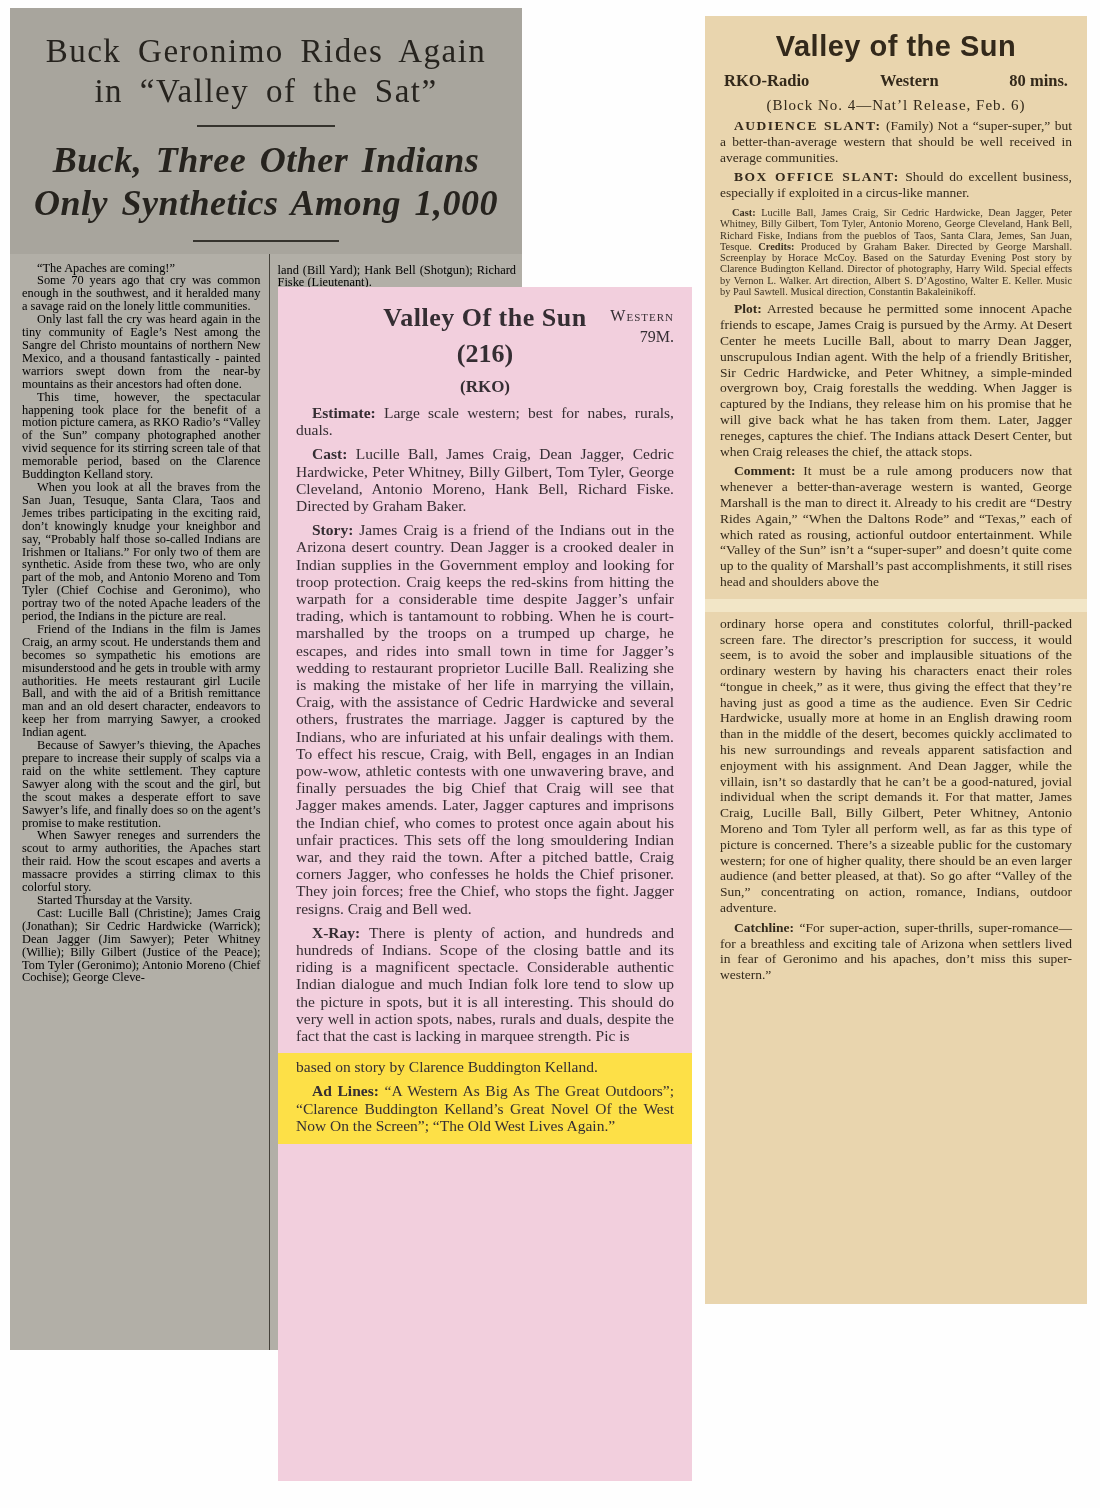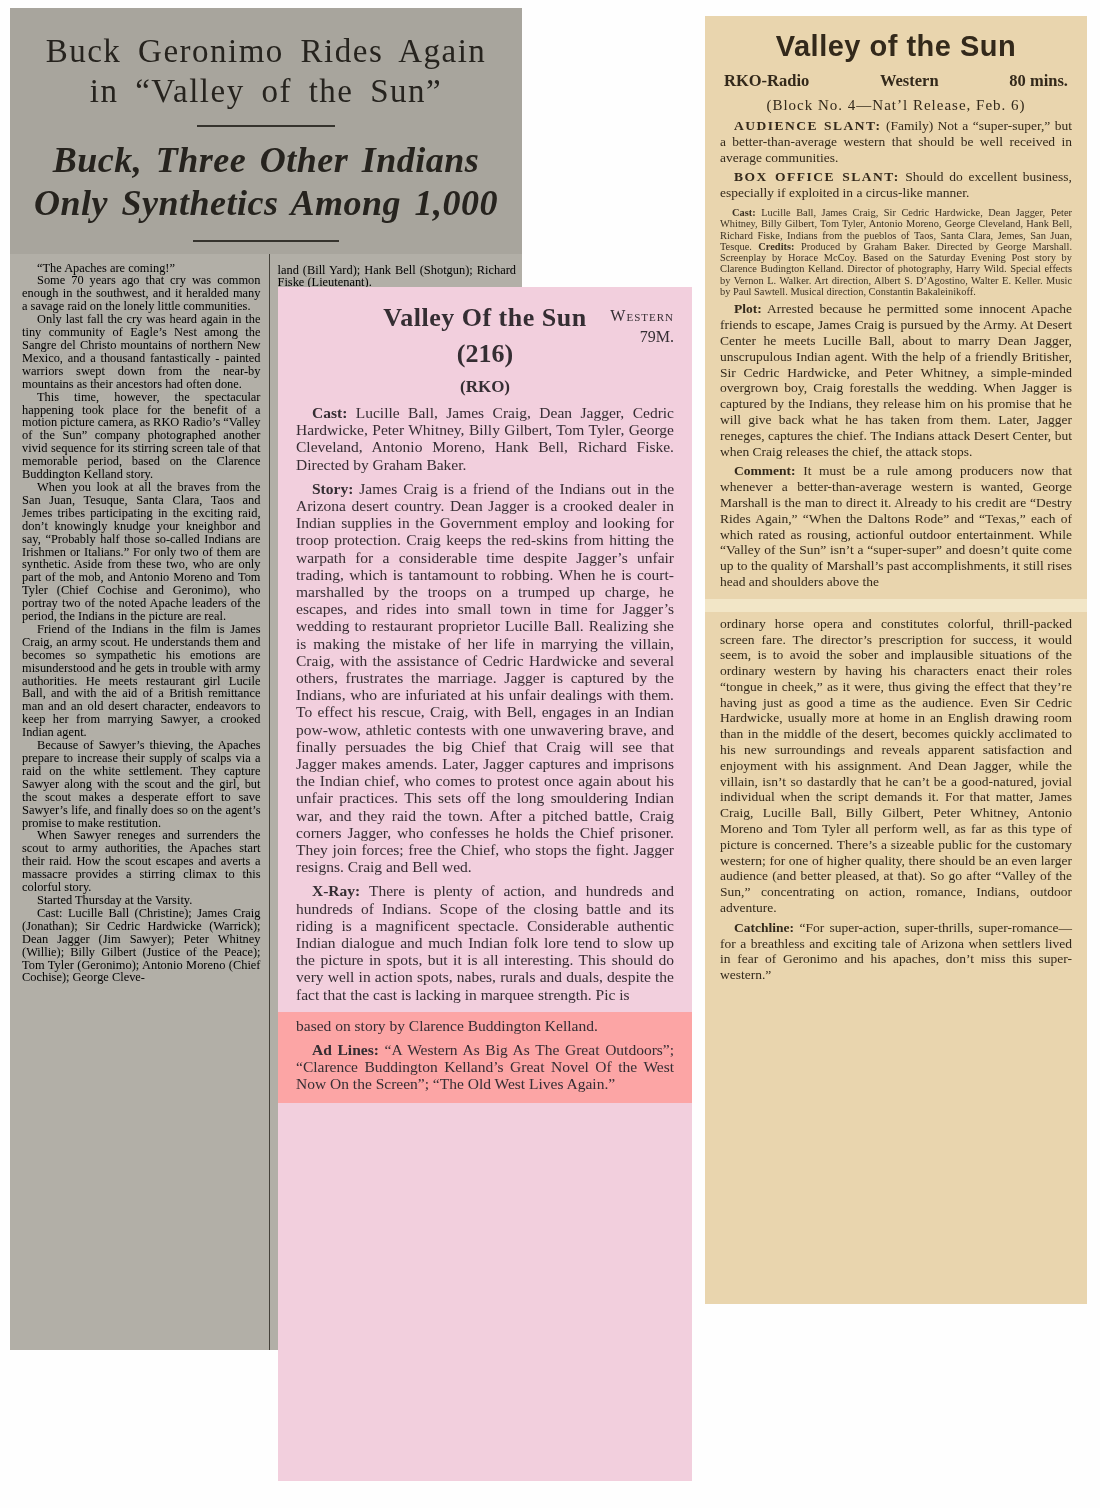--- a/index.html
+++ b/index.html
@@ -66,21 +66,21 @@
     position: absolute; right: 0; top: 3px; text-align: right;
     font-size: 16px; line-height: 1.3;
   }
   .smallcaps { font-variant: small-caps; letter-spacing: 1px; }
   .pink-rko { text-align: center; font-weight: 700; font-size: 17px; margin: 8px 0 2px; }
   .pink-p {
     font-size: 15.5px; line-height: 17.2px;
     text-align: justify; margin: 7px 0 0; text-indent: 16px;
   }
   .pink-strip {
-    background: #fca5a5;
+    background: #fde047;
     margin: 9px -18px 0; padding: 5px 18px 10px;
   }
   .pink-strip .cont { text-indent: 0; margin-top: 0; }
   b.lead { font-weight: 700; }
 
   
   .tan-clip {
     position: absolute; left: 705px; top: 16px; width: 382px; height: 1288px;
     background: #e9d5ae; color: #33291b;
     padding: 12px 15px 0;
@@ -112,21 +112,21 @@
 </style>
 </head>
 <body>
 
 <div class="page">
 
   <div class="left-clip">
     <div class="left-head">
       <div class="hl1">
         <div>Buck Geronimo Rides Again</div>
-        <div>in “Valley of the Sun”</div>
+        <div>in “Valley of the Sat”</div>
       </div>
       <div class="head-rule"></div>
       <div class="hl2">
         <div>Buck, Three Other Indians</div>
         <div>Only Synthetics Among 1,000</div>
       </div>
       <div class="head-rule bottom"></div>
     </div>
     <div class="left-cols">
       <div class="lcol">
@@ -153,20 +153,21 @@
         <div class="pink-title">Valley Of the Sun</div>
         <div class="pink-number">(216)</div>
       </div>
       <div class="pink-western">
         <div class="smallcaps">Western</div>
         <div>79M.</div>
       </div>
     </div>
     <div class="pink-rko">(RKO)</div>
 
+    <p class="pink-p"><b class="lead">Estimate:</b> <span>Large scale western; best for nabes, rurals, duals.</span></p>
 
     <p class="pink-p"><b class="lead">Cast:</b> <span>Lucille Ball, James Craig, Dean Jagger, Cedric Hardwicke, Peter Whitney, Billy Gilbert, Tom Tyler, George Cleveland, Antonio Moreno, Hank Bell, Richard Fiske.  Directed by Graham Baker.</span></p>
 
     <p class="pink-p"><b class="lead">Story:</b> <span>James Craig is a friend of the Indians out in the Arizona desert country. Dean Jagger is a crooked dealer in Indian supplies in the Government employ and looking for troop protection.  Craig keeps the red-skins from hitting the warpath for a considerable time despite Jagger’s unfair trading, which is tantamount to robbing.  When he is court-marshalled by the troops on a trumped up charge, he escapes, and rides into small town in time for Jagger’s wedding to restaurant proprietor Lucille Ball.  Realizing she is making the mistake of her life in marrying the villain, Craig, with the assistance of Cedric Hardwicke and several others, frustrates the marriage.  Jagger is captured by the Indians, who are infuriated at his unfair dealings with them.  To effect his rescue, Craig, with Bell, engages in an Indian pow-wow, athletic contests with one unwavering brave, and finally persuades the big Chief that Craig will see that Jagger makes amends. Later, Jagger captures and imprisons the Indian chief, who comes to protest once again about his unfair practices.  This sets off the long smouldering Indian war, and they raid the town.  After a pitched battle, Craig corners Jagger, who confesses he holds the Chief prisoner.  They join forces; free the Chief, who stops the fight.  Jagger resigns. Craig and Bell wed.</span></p>
 
     <p class="pink-p"><b class="lead">X-Ray:</b> <span>There is plenty of action, and hundreds and hundreds of Indians. Scope of the closing battle and its riding is a magnificent spectacle.  Considerable authentic Indian dialogue and much Indian folk lore tend to slow up the picture in spots, but it is all interesting. This should do very well in action spots, nabes, rurals and duals, despite the fact that the cast is lacking in marquee strength.  Pic is</span></p>
 
     <div class="pink-strip">
       <p class="pink-p cont">based on story by Clarence Buddington Kelland.</p>
       <p class="pink-p"><b class="lead">Ad Lines:</b> <span>“A Western As Big As The Great Outdoors”; “Clarence Buddington Kelland’s Great Novel Of the West Now On the Screen”; “The Old West Lives Again.”</span></p>

